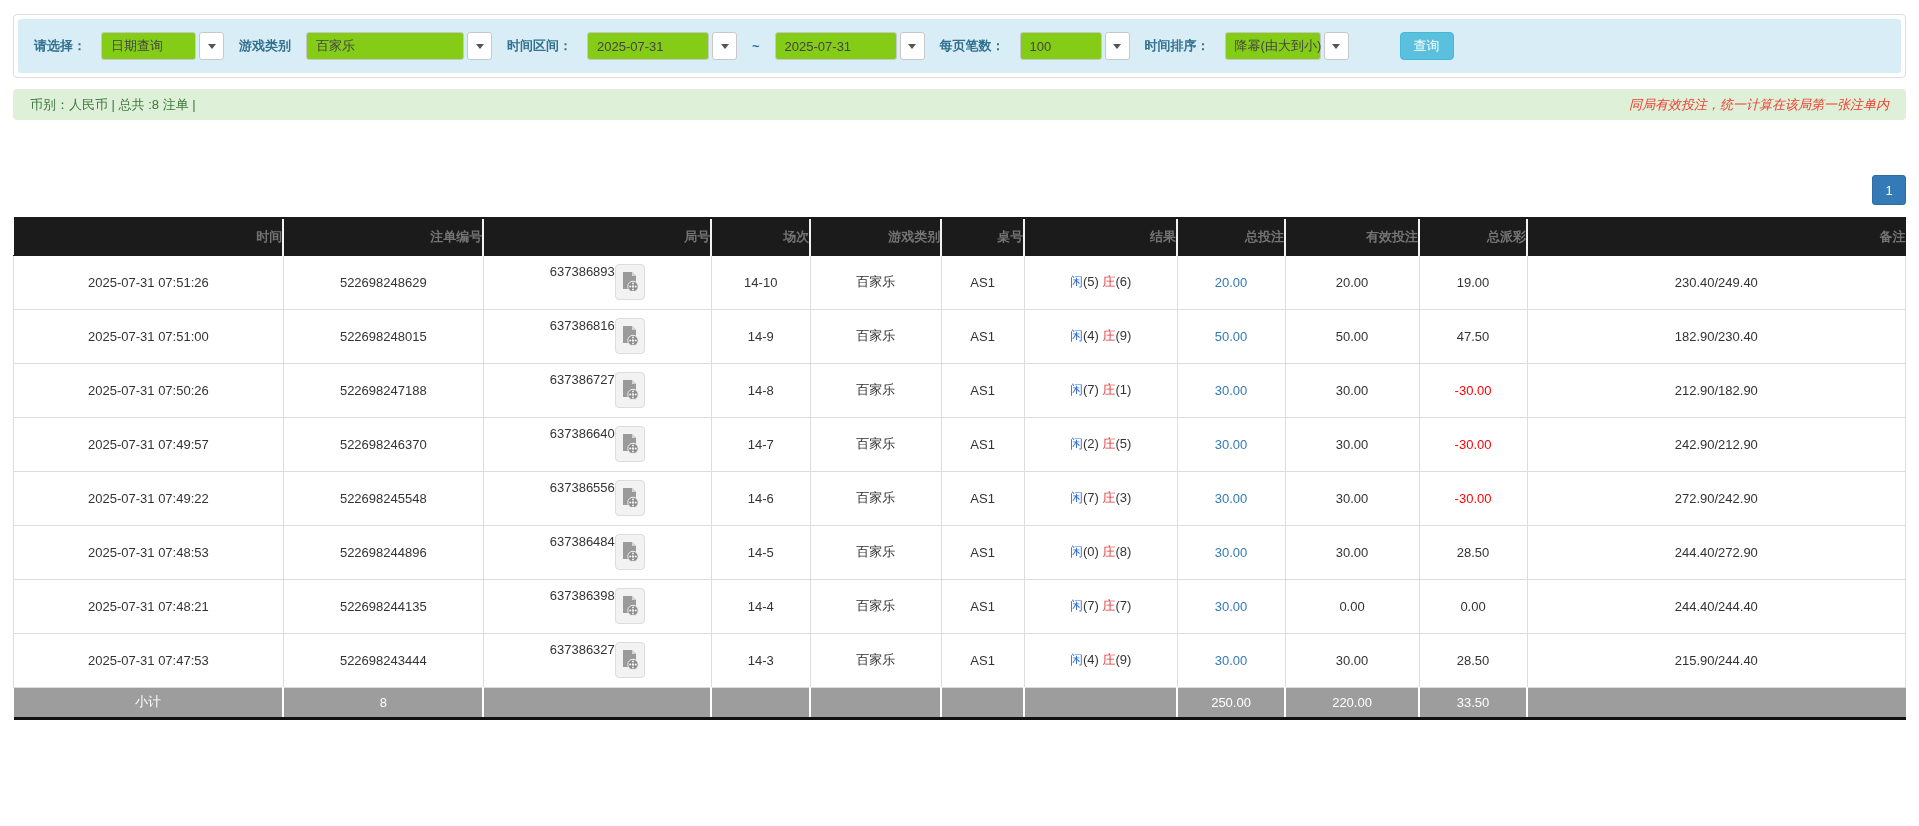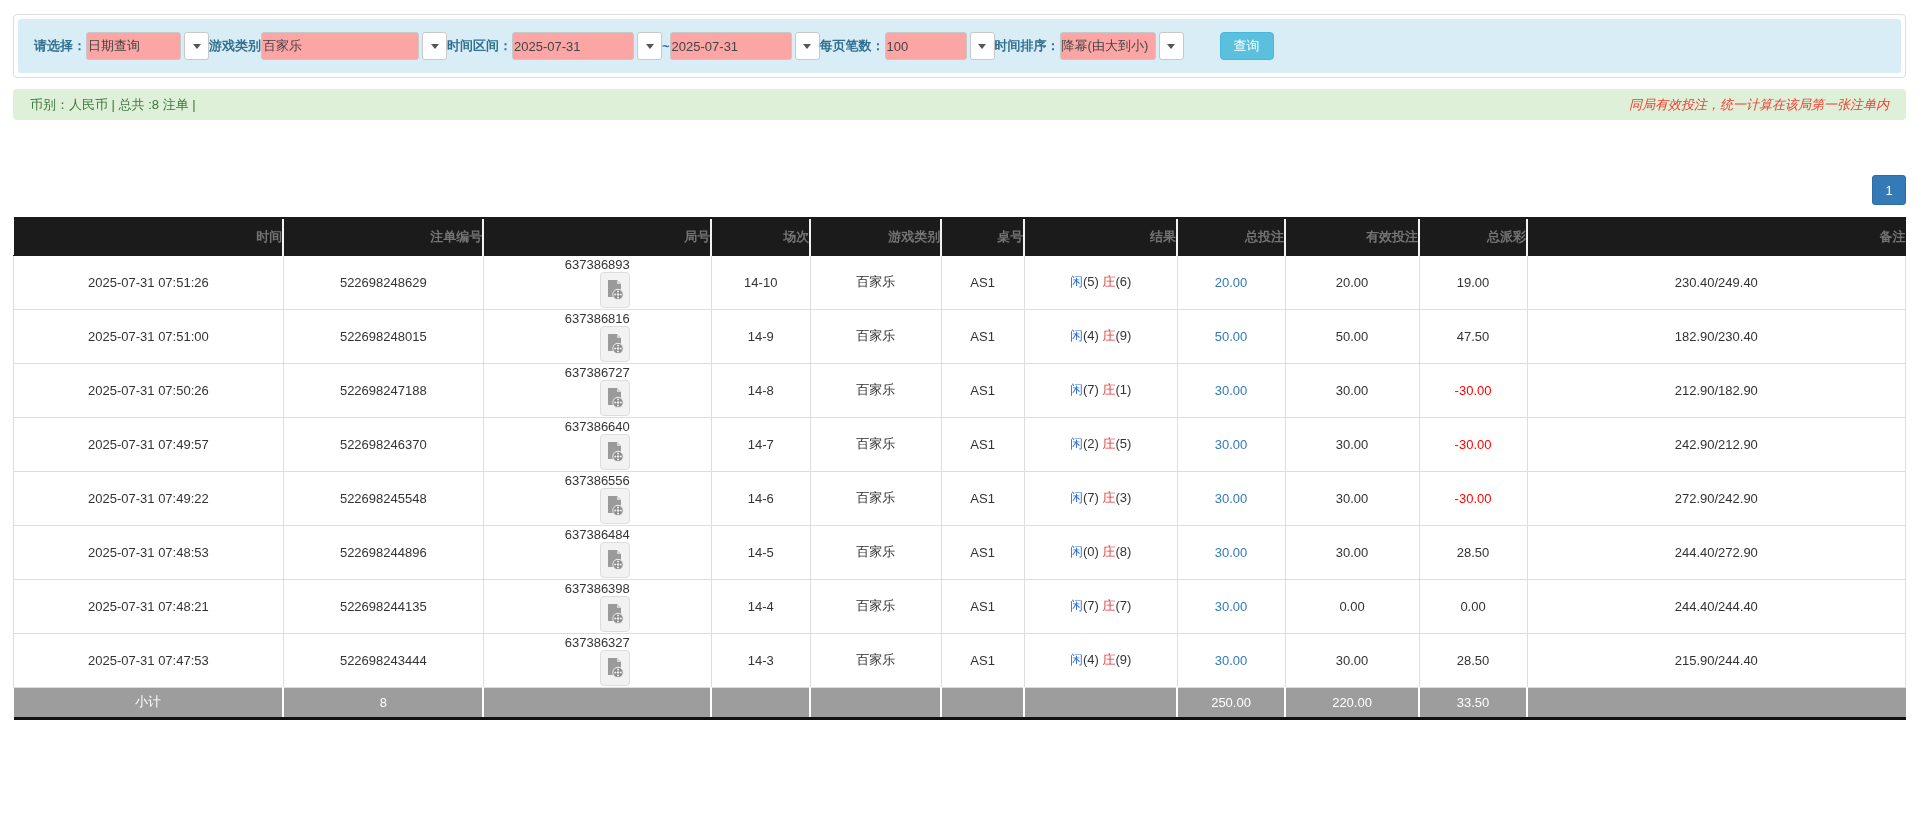--- a/index.html
+++ b/index.html
@@ -5,25 +5,25 @@
   * { box-sizing: border-box; margin: 0; padding: 0; }
   html, body { width: 1919px; height: 826px; background: #fff;
     font-family: "Liberation Sans", "DejaVu Sans", sans-serif; color: #333; }
   .wrap { padding: 14px 13px 0 13px; }
 
   .page-title { font-size: 21px; font-weight: 400; color: #3a3a3a; margin: 4px 0 14px 2px; }
 
   
   .filter-panel { border: 1px solid #ddd; border-radius: 4px; padding: 4px; background: #fff; }
   .filter-bar { background: #d9edf7; border-radius: 3px; padding: 13px 16px;
-    display: flex; align-items: center; gap: 0; flex-wrap: nowrap; }
+    display: flex; align-items: center; gap: 15px; flex-wrap: nowrap; }
   .flabel { font-size: 13px; font-weight: bold; color: #31708f; white-space: nowrap; }
   .combo { display: inline-flex; align-items: stretch; gap: 3px; }
-  .combo-field { background: #fca5a5; border: 1px solid #c8c8c8; border-radius: 3px;
-    height: 28px; display: flex; align-items: center; padding: 0 1px;
+  .combo-field { background: #84cc16; border: 1px solid #c8c8c8; border-radius: 3px;
+    height: 28px; display: flex; align-items: center; padding: 0 9px;
     font-size: 13px; color: #444; white-space: nowrap; }
   .combo-arrow { width: 25px; height: 28px; background: #fff; border: 1px solid #c8c8c8;
     border-radius: 3px; display: flex; align-items: center; justify-content: center; cursor: pointer; }
   .combo-arrow::after { content: ""; width: 0; height: 0; border-left: 4px solid transparent;
     border-right: 4px solid transparent; border-top: 5px solid #555; }
   .tilde { font-size: 13px; color: #31708f; font-weight: bold; }
   .btn-search { background: #5bc0de; border: 1px solid #46b8da; color: #fff;
     font-size: 13px; border-radius: 4px; height: 28px; padding: 0 13px; cursor: pointer; margin-left: 36px; }
 
   
@@ -45,21 +45,21 @@
     text-align: right; border-top: 2px solid #1b1b1b; border-bottom: 1px solid #1b1b1b; }
   thead th + th { border-left: 2px solid #f2f2f2; }
   tbody td { height: 54px; text-align: center; border: 1px solid #ddd; background: #fff;
     color: #333; overflow: hidden; }
   tfoot td { background: #9d9d9d; color: #fff; height: 31px; text-align: center; }
   tfoot td + td { border-left: 2px solid #fff; }
   tfoot tr + tr td { border-top: 2px solid #fff; }
   tfoot tr:first-child td { border-top: 1px solid #ddd; }
   tfoot tr:last-child td { border-bottom: 3px solid #111; }
 
-  .round-cell-inner { display: inline-flex; align-items: flex-end; gap: 0; flex-direction: column; }
+  .round-cell-inner { display: inline-flex; align-items: flex-start; gap: 0; }
   .video-btn { width: 30px; height: 36px; background: #f2f2f2; border: 1px solid #ddd;
     border-radius: 4px; display: inline-flex; align-items: center; justify-content: center;
     cursor: pointer; padding: 0; }
   .link { color: #337ab7; cursor: pointer; }
   .p-blue { color: #2e6dd9; }
   .b-red  { color: #e4393c; }
   .neg    { color: #ff0000; }
 </style>
 </head>
 <body>

